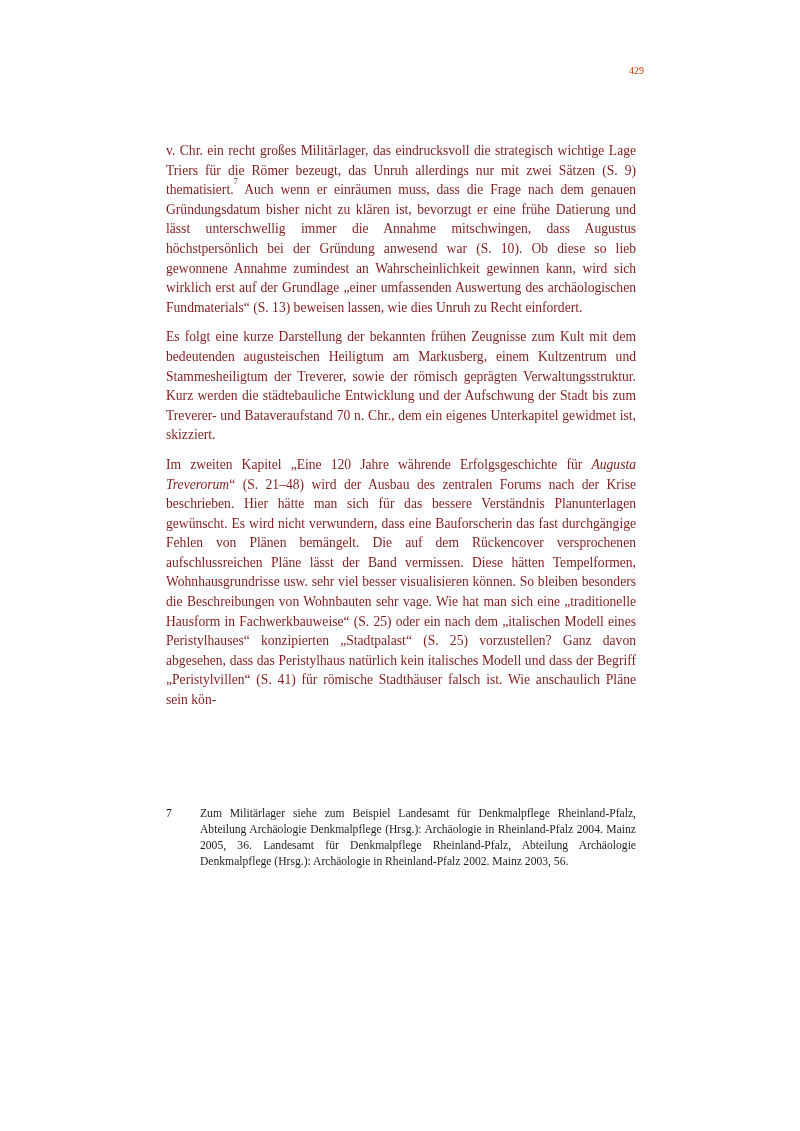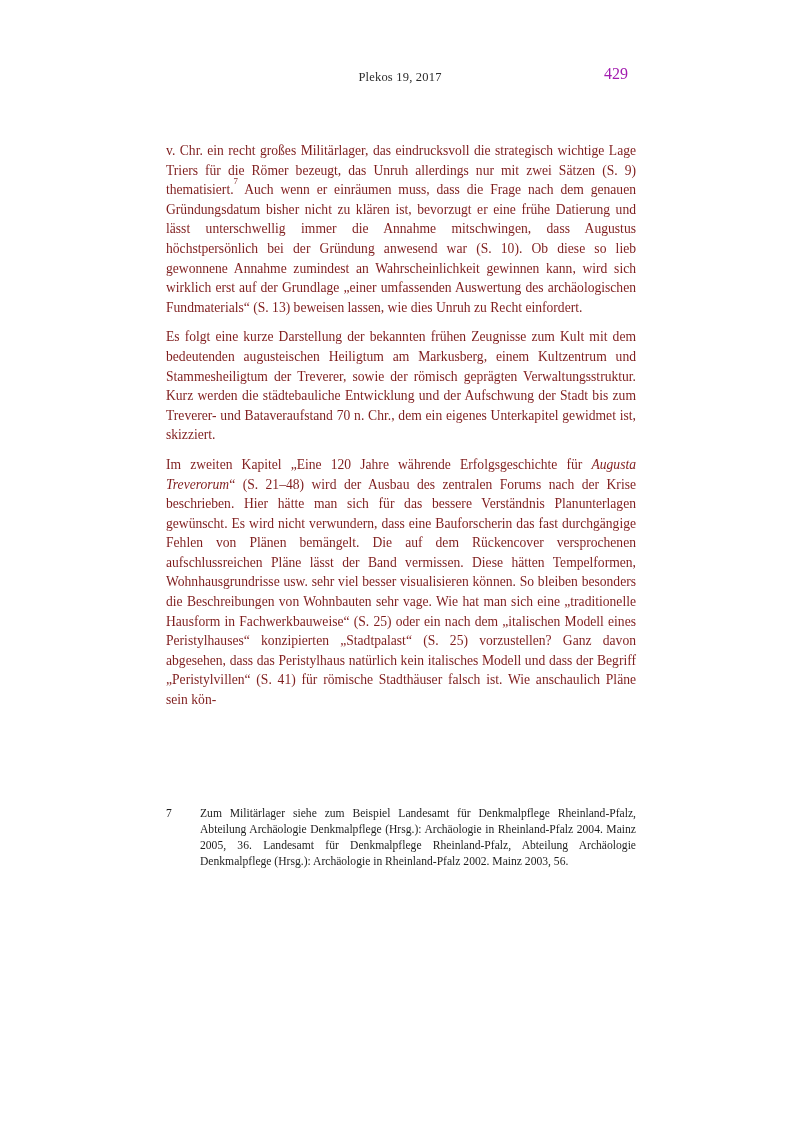--- a/index.html
+++ b/index.html
@@ -29,23 +29,23 @@
     left: 0;
     width: 100%;
     text-align: center;
     font-size: 12.5px;
     color: #2b2b2b;
     letter-spacing: 0.2px;
   }
   .page-number {
     position: absolute;
     top: 65px;
-    right: 172px;
-    font-size: 16px;
-    color: #a21caf;
+    right: 156px;
+    font-size: 10px;
+    color: #c2410c;
   }
   .text-block {
     position: absolute;
     left: 166px;
     top: 141px;
     width: 470px;
     font-size: 13.6px;
     line-height: 19.6px;
     text-align: justify;
     hyphens: auto;
@@ -73,21 +73,20 @@
   }
   .footnote { position: relative; padding-left: 34px; }
   .fn-num { position: absolute; left: 0; top: 0; }
 </style>
 </head>
 <body>
 
 <div class="page">
 
   <header class="page-header">
-    <div class="journal-title">Plekos 19, 2017</div>
     <div class="page-number">429</div>
   </header>
 
   <main class="text-block">
 
     <p class="para"><span>v. Chr. ein recht großes Militärlager, das eindrucksvoll die strategisch wichtige Lage Triers für die Römer bezeugt, das Unruh allerdings nur mit zwei Sätzen (S. 9) thematisiert.</span><sup class="fnref">7</sup><span> Auch wenn er einräumen muss, dass die Frage nach dem genauen Gründungsdatum bisher nicht zu klären ist, bevorzugt er eine frühe Datierung und lässt unterschwellig immer die Annahme mitschwingen, dass Augustus höchstpersönlich bei der Gründung anwesend war (S. 10). Ob diese so lieb gewonnene Annahme zumindest an Wahrscheinlichkeit gewinnen kann, wird sich wirklich erst auf der Grundlage „einer umfassenden Auswertung des archäologischen Fundmaterials“ (S. 13) beweisen lassen, wie dies Unruh zu Recht einfordert.</span></p>
 
     <p class="para">Es folgt eine kurze Darstellung der bekannten frühen Zeugnisse zum Kult mit dem bedeutenden augusteischen Heiligtum am Markusberg, einem Kultzentrum und Stammesheiligtum der Treverer, sowie der römisch geprägten Verwaltungsstruktur. Kurz werden die städtebauliche Entwicklung und der Aufschwung der Stadt bis zum Treverer- und Bataveraufstand 70 n. Chr., dem ein eigenes Unterkapitel gewidmet ist, skizziert.</p>
 
     <p class="para"><span>Im zweiten Kapitel „Eine 120 Jahre währende Erfolgsgeschichte für </span><em class="book-title">Augusta Treverorum</em><span>“ (S. 21–48) wird der Ausbau des zentralen Forums nach der Krise beschrieben. Hier hätte man sich für das bessere Verständnis Planunterlagen gewünscht. Es wird nicht verwundern, dass eine Bauforscherin das fast durchgängige Fehlen von Plänen bemängelt. Die auf dem Rückencover versprochenen aufschlussreichen Pläne lässt der Band vermissen. Diese hätten Tempelformen, Wohnhausgrundrisse usw. sehr viel besser visualisieren können. So bleiben besonders die Beschreibungen von Wohnbauten sehr vage. Wie hat man sich eine „traditionelle Hausform in Fachwerkbauweise“ (S. 25) oder ein nach dem „italischen Modell eines Peristylhauses“ konzipierten „Stadtpalast“ (S. 25) vorzustellen? Ganz davon abgesehen, dass das Peristylhaus natürlich kein italisches Modell und dass der Begriff „Peristylvillen“ (S. 41) für römische Stadthäuser falsch ist. Wie anschaulich Pläne sein kön-</span></p>

